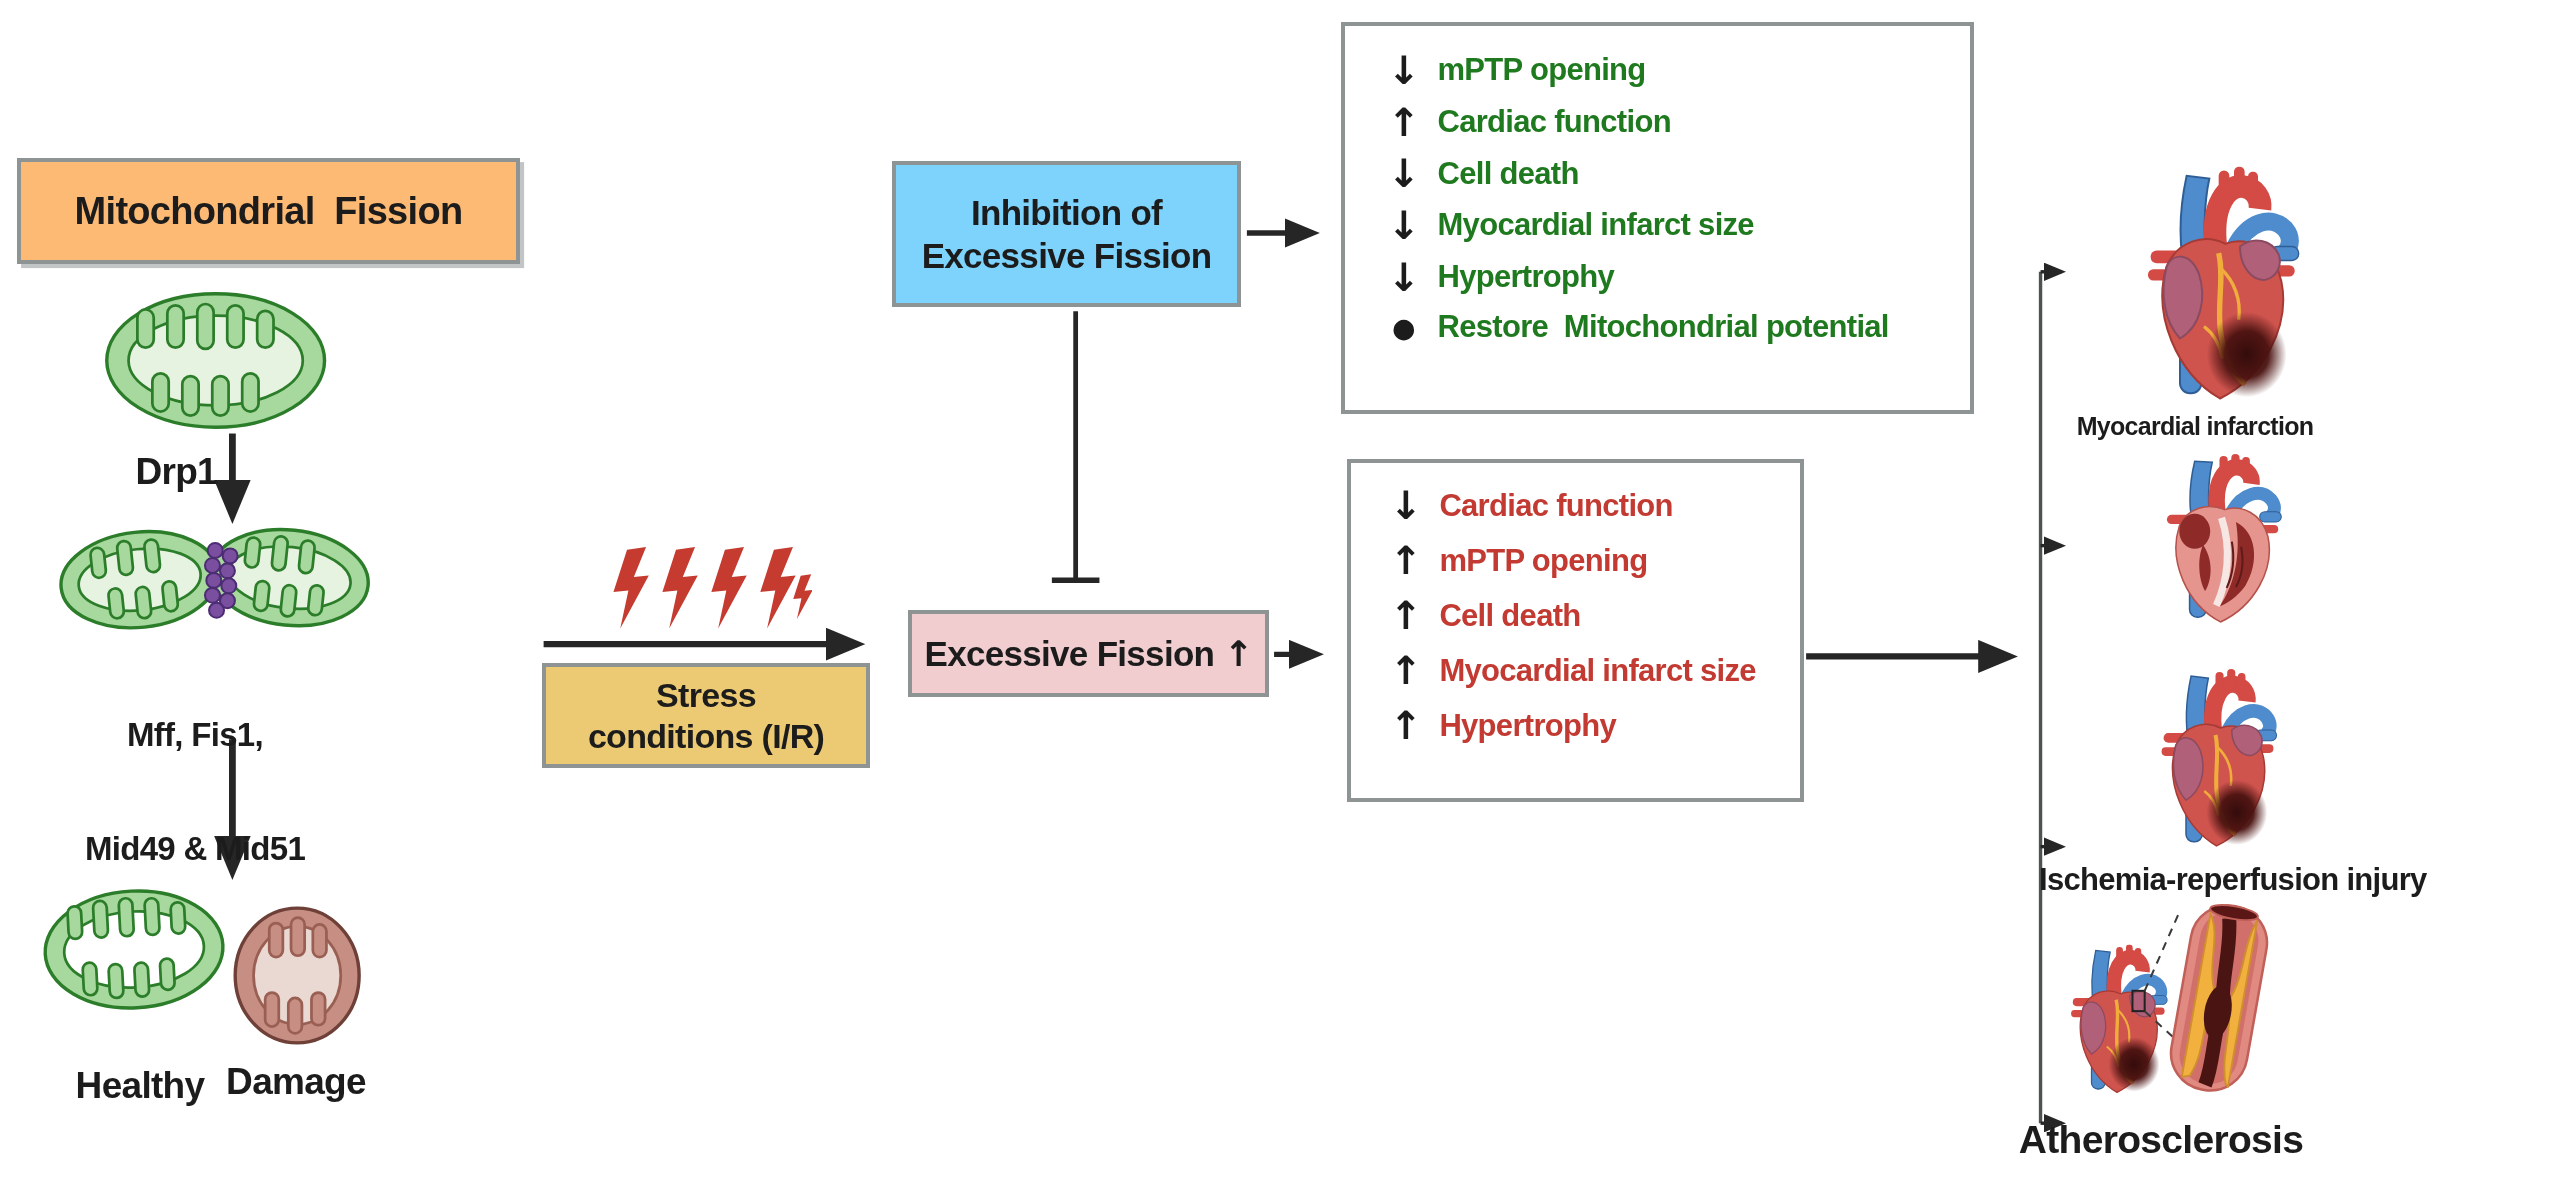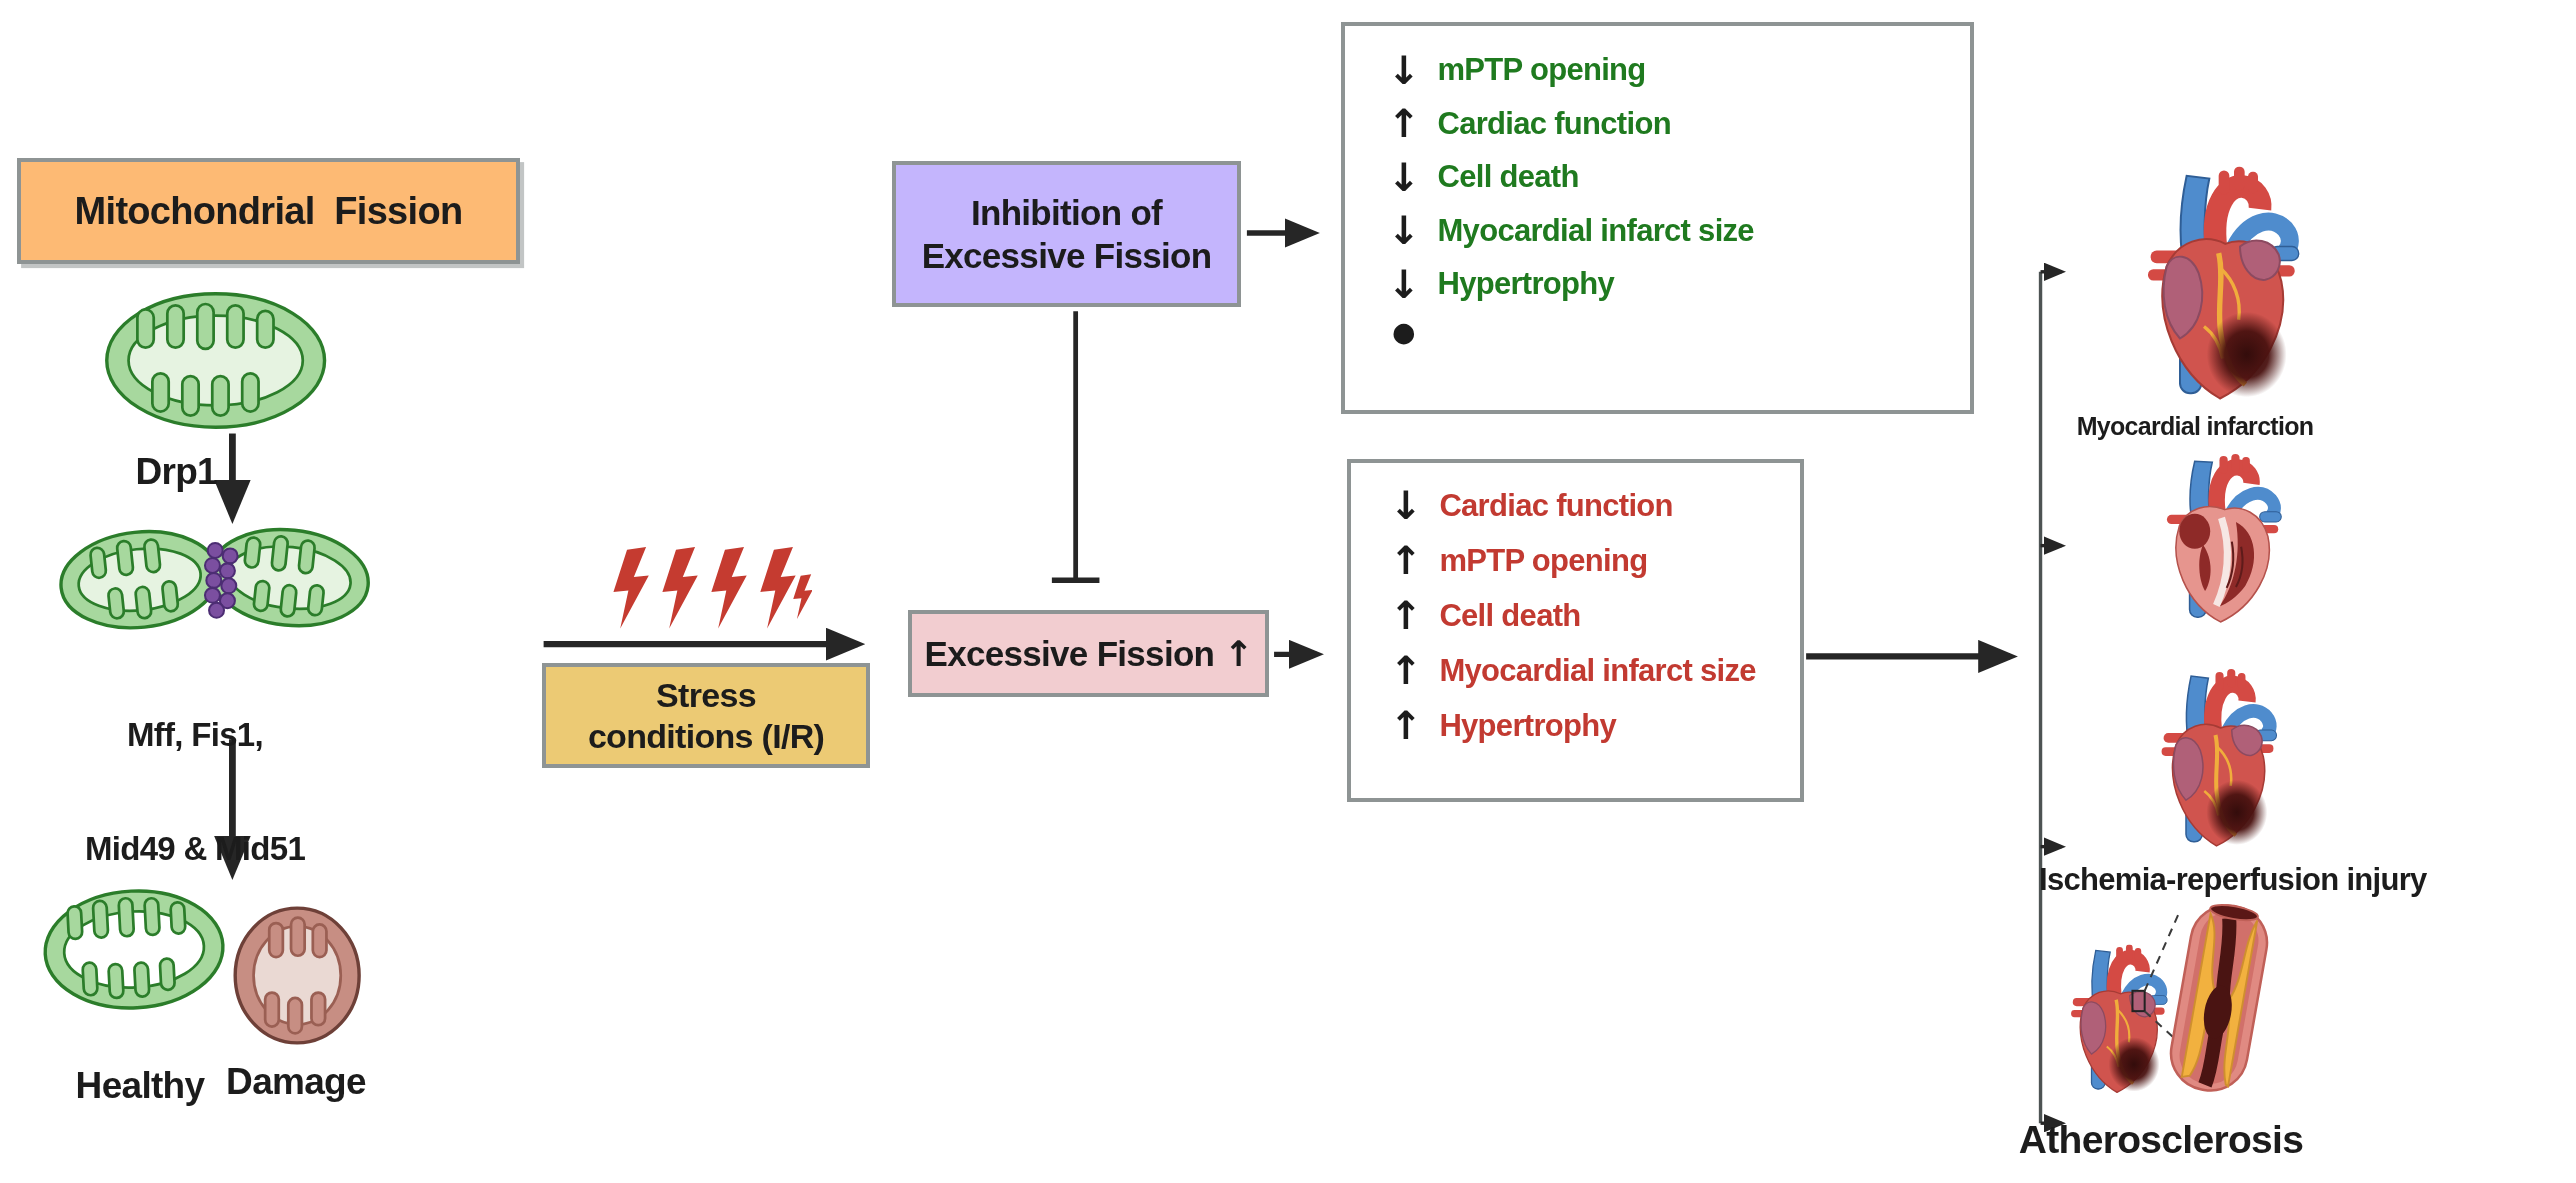--- a/index.html
+++ b/index.html
@@ -219,21 +219,21 @@
   <div class="box" style="left:542px;top:663px;width:328px;height:105px;background:#ecca74;font-size:34px;line-height:41px;">
     <div>Stress</div>
     <div>conditions (I/R)</div>
   </div>
 
   <div class="box" style="left:908px;top:610px;width:361px;height:87px;background:#f2cdd0;font-size:35px;flex-direction:row;gap:9.5px;white-space:pre;">
     <span>Excessive Fission</span>
     <span style="font-family:'DejaVu Sans',sans-serif;font-weight:900;">↑</span>
   </div>
 
-  <div class="box" style="left:892px;top:161px;width:349px;height:146px;background:#c4b5fd;font-size:35px;line-height:43px;">
+  <div class="box" style="left:892px;top:161px;width:349px;height:146px;background:#7dd3fc;font-size:35px;line-height:43px;">
     <div>Inhibition of</div>
     <div>Excessive Fission</div>
   </div>
 
   <div class="outcome-box" style="left:1341px;top:22.4px;width:633px;height:392px;padding:24.5px 20.4px 65px 24.5px;">
     <div class="row">
       <span class="g-col">↓</span>
       <span class="green-t">mPTP opening</span>
     </div>
     <div class="row">
@@ -247,20 +247,21 @@
     <div class="row">
       <span class="g-col">↓</span>
       <span class="green-t">Myocardial infarct size</span>
     </div>
     <div class="row">
       <span class="g-col">↓</span>
       <span class="green-t">Hypertrophy</span>
     </div>
     <div class="row">
       <span class="g-col g-dot">●</span>
+      <span class="green-t">Restore  Mitochondrial potential</span>
     </div>
   </div>
 
   <div class="outcome-box" style="left:1347px;top:459px;width:457px;height:343px;padding:23px 13.6px 53px 20.4px;">
     <div class="row">
       <span class="g-col">↓</span>
       <span class="red-t">Cardiac function</span>
     </div>
     <div class="row">
       <span class="g-col">↑</span>

